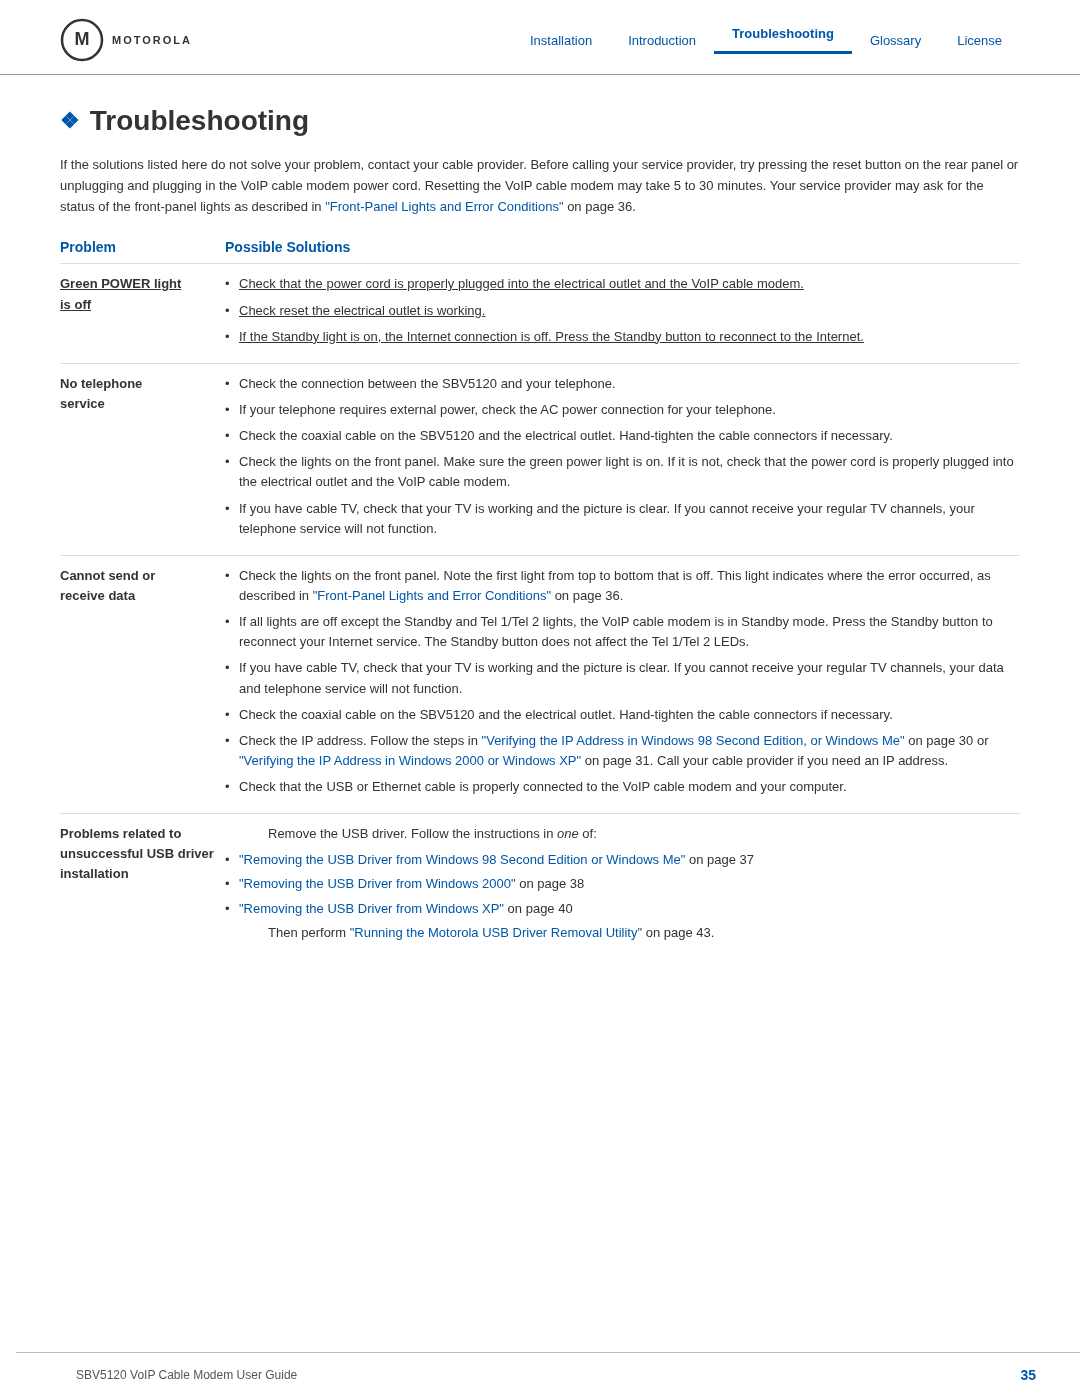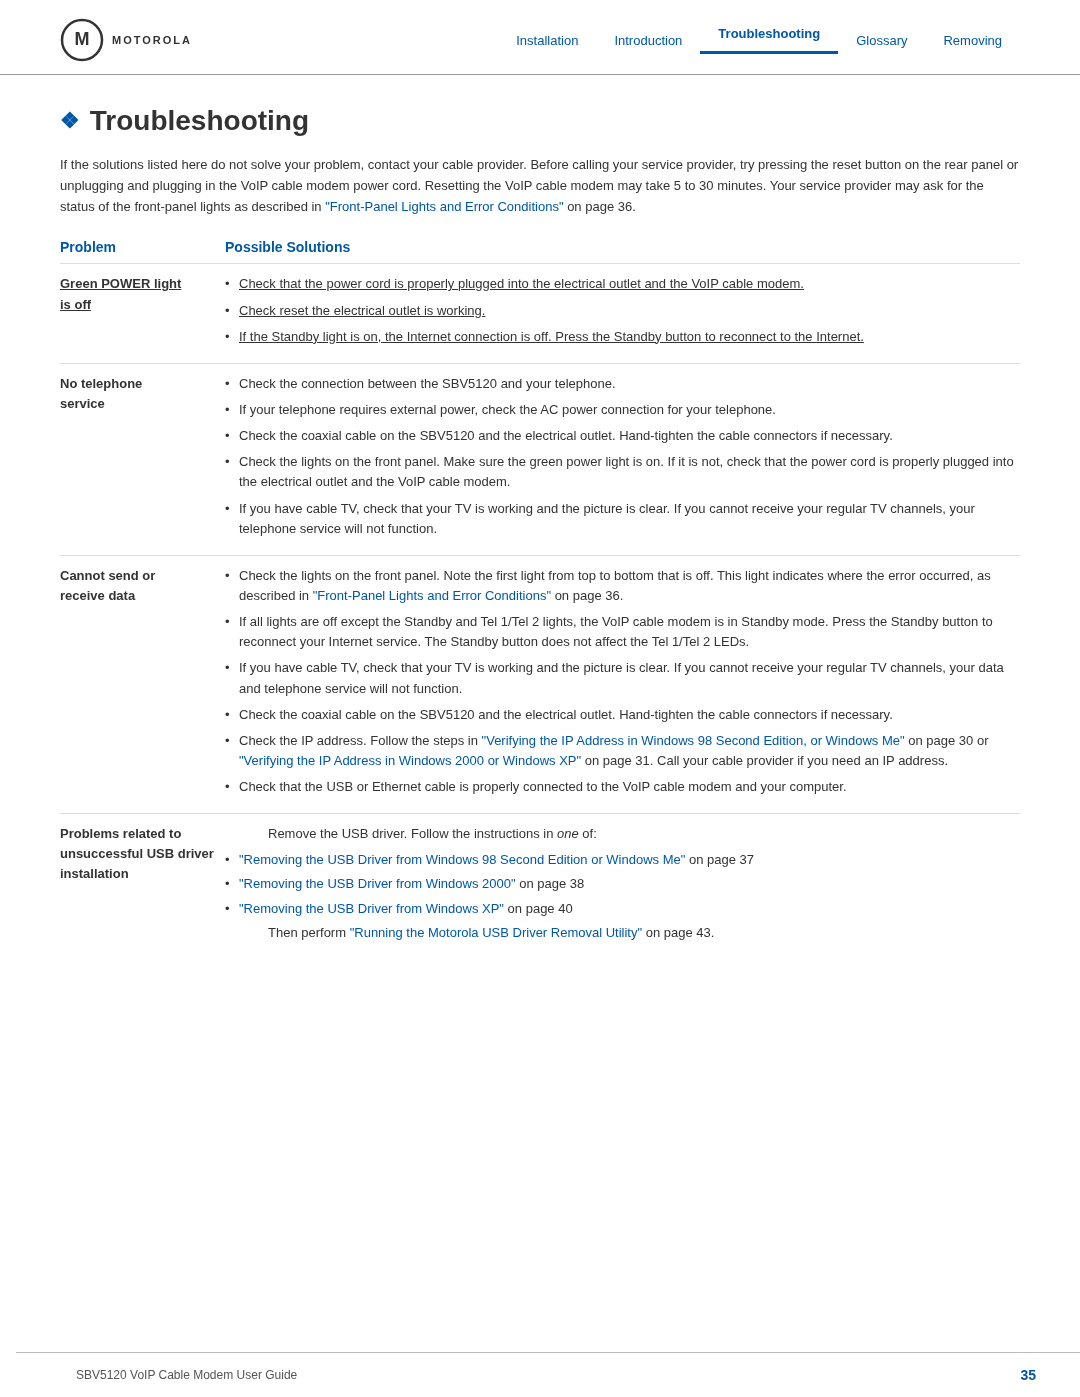--- a/index.html
+++ b/index.html
@@ -211,21 +211,21 @@
       <circle cx="22" cy="22" r="20" fill="none" stroke="#333" stroke-width="2.5"></circle>
       <text x="22" y="27" text-anchor="middle" font-size="18" font-weight="bold" fill="#333" font-family="Arial">M</text>
     </svg>
     <span class="logo-text">MOTOROLA</span>
   </div>
   <nav class="nav-links">
     <a class="nav-link inactive">Installation</a>
     <a class="nav-link inactive">Introduction</a>
     <a class="nav-link active">Troubleshooting</a>
     <a class="nav-link inactive">Glossary</a>
-    <a class="nav-link inactive">Removing</a>
+    <a class="nav-link inactive">License</a>
   </nav>
 </div>
 
 <div class="content">
 
   <div class="page-title">
     <span class="title-bullet">❖</span>
     <span class="title-text">Troubleshooting</span>
   </div>
 

